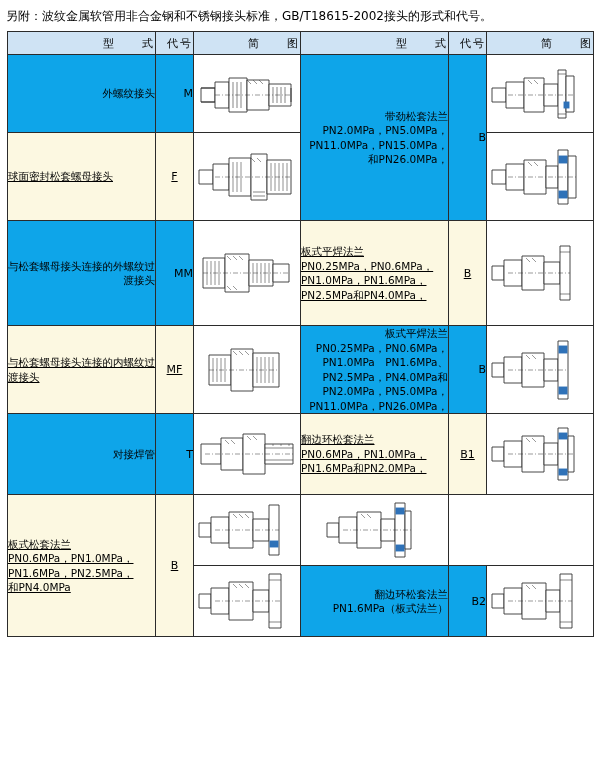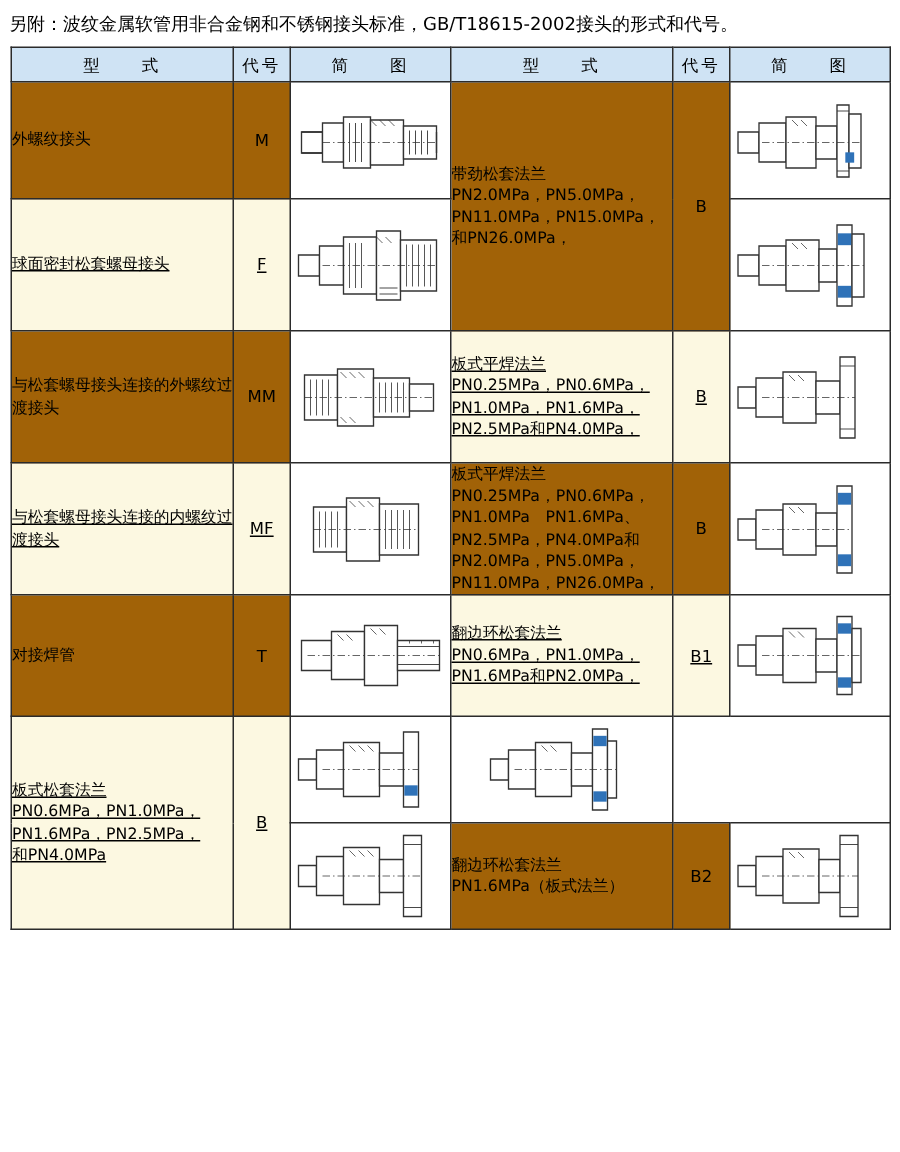--- a/index.html
+++ b/index.html
@@ -36,37 +36,37 @@
     margin: 0 7px;
     border: 1px solid #2b2b2b;
   }
   table.main td, table.main th {
     border: 1px solid #2b2b2b;
     padding: 0;
     vertical-align: middle;
   }
   .hdr td {
     background: #cfe3f4;
-    text-align: center;
+    text-align: right;
     font-size: 11px;
     height: 22px;
     letter-spacing: 2px;
   }
   .cell-text {
     font-size: 10.5px;
     line-height: 14.5px;
     padding: 3px 4px;
     box-sizing: border-box;
   }
   .cell-code {
     text-align: center;
     font-size: 11px;
   }
   .yellow { background: #fcf8e1; text-decoration: underline; }
-  .white { background: #a16207; }
+  .white { background: #0ea5e9; text-align: right; }
   .figcell {
     background: #ffffff;
     text-align: center;
     padding: 2px 0;
   }
   .figcell svg { display: block; margin: 0 auto; }
   
   col.c1 { width: 148px; }
   col.c2 { width: 38px; }
   col.c3 { width: 107px; }
@@ -171,21 +171,21 @@
               <rect x="71" y="20" width="8" height="7" fill="#2f72b8" stroke="#2f72b8"></rect>
               <rect x="71" y="55" width="8" height="7" fill="#2f72b8" stroke="#2f72b8"></rect>
               <path d="M20 41 L88 41" stroke-dasharray="5,2,1,2" stroke-width="0.5"></path>
               <path d="M40 26 L44 30 M46 26 L50 30" stroke-width="0.5"></path>
             </g>
           </svg>
         </td>
       </tr>
 
       <tr>
-        <td class="cell-text white" style="height:88px">与松套螺母接头连接的外螺纹过渡接头</td>
+        <td class="cell-text white" style="height:105px">与松套螺母接头连接的外螺纹过渡接头</td>
         <td class="cell-code white">MM</td>
         <td class="figcell">
           <svg width="104" height="82" viewBox="0 0 104 82">
             <g stroke="#333" fill="none" stroke-width="0.9">
               <path d="M8 26 L8 56 L30 56 L30 26 Z" fill="#fff"></path>
               <path d="M30 22 L30 60 L54 60 L54 22 Z" fill="#fff"></path>
               <path d="M54 28 L54 54 L78 54 L78 28 Z" fill="#fff"></path>
               <path d="M78 32 L78 50 L94 50 L94 32 Z" fill="#fff"></path>
               <path d="M12 29 L12 53 M16 29 L16 53 M20 29 L20 53 M24 29 L24 53" stroke-width="0.55"></path>
               <path d="M58 31 L58 51 M62 31 L62 51 M66 31 L66 51 M70 31 L70 51 M74 31 L74 51" stroke-width="0.55"></path>

